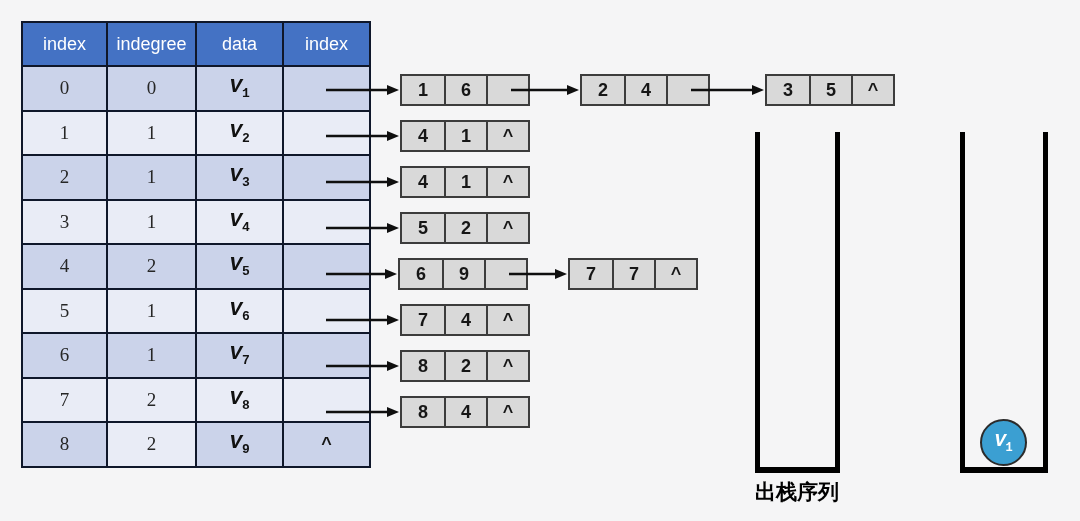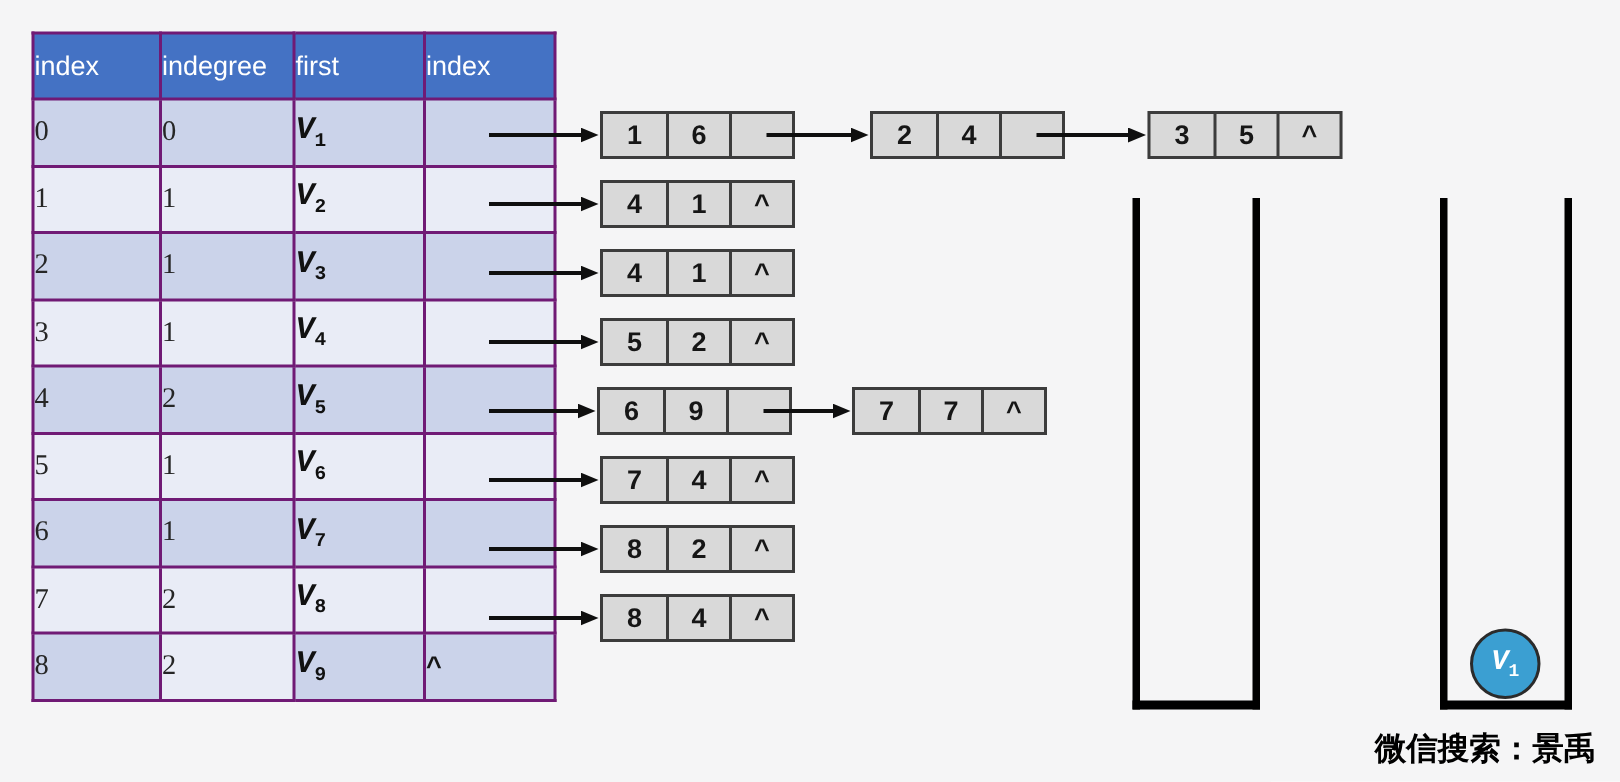--- a/index.html
+++ b/index.html
@@ -8,21 +8,21 @@
     position:relative; width:1080px; height:521px;
     background:#f5f5f6; overflow:hidden;
   }
 
   
   table.adj {
     position:absolute; left:21px; top:21px;
     border-collapse:collapse; table-layout:fixed;
   }
   table.adj th, table.adj td {
-    border:2px solid #701a75; text-align:left; vertical-align:middle;
+    border:2px solid #0f172a; text-align:center; vertical-align:middle;
     padding:0;
   }
   table.adj th {
     background:#4472c4; color:#ffffff; font-size:18px; font-weight:normal;
     height:42px;
   }
   table.adj td { height:42.5px; }
   col.c1 { width:85px; } col.c2 { width:89px; } col.c3 { width:87px; } col.c4 { width:87px; }
   tr.dark td { background:#cbd3ea; }
   tr.light td { background:#e9ecf6; }
@@ -82,21 +82,21 @@
     <colgroup>
         <col class="c1">
         <col class="c2">
         <col class="c3">
         <col class="c4">
       </colgroup>
     <thead>
       <tr>
         <th>index</th>
         <th>indegree</th>
-        <th>first</th>
+        <th>data</th>
         <th>index</th>
       </tr>
     </thead>
     <tbody>
       <tr class="dark">
         <td class="num">0</td>
         <td class="num">0</td>
         <td><span class="v-label"><span>V</span><sub>1</sub></span></td>
         <td></td>
       </tr>
@@ -229,20 +229,20 @@
     <line x1="326" y1="320" x2="388" y2="320" stroke="#0f0f0f" stroke-width="2.6" marker-end="url(#ah)"></line>
     <line x1="326" y1="366" x2="388" y2="366" stroke="#0f0f0f" stroke-width="2.6" marker-end="url(#ah)"></line>
     <line x1="326" y1="412" x2="388" y2="412" stroke="#0f0f0f" stroke-width="2.6" marker-end="url(#ah)"></line>
 
     <line x1="511" y1="90" x2="568" y2="90" stroke="#0f0f0f" stroke-width="2.6" marker-end="url(#ah)"></line>
     <line x1="691" y1="90" x2="753" y2="90" stroke="#0f0f0f" stroke-width="2.6" marker-end="url(#ah)"></line>
     <line x1="509" y1="274" x2="556" y2="274" stroke="#0f0f0f" stroke-width="2.6" marker-end="url(#ah)"></line>
   </svg>
 
   <div class="stack" style="left:755px;width:85px;"></div>
+  <div class="cn-label" style="left:747px;top:478px;width:100px;">出栈序列</div>
 
   <div class="stack" style="left:960px;width:88px;"></div>
   <div class="stack-item-circle">
     <span class="v-label"><span>V</span><sub>1</sub></span>
   </div>
-  <div class="cn-label" style="left:900px;top:485px;width:180px;">微信搜索：景禹</div>
 
 </div>
 
 </body></html>

